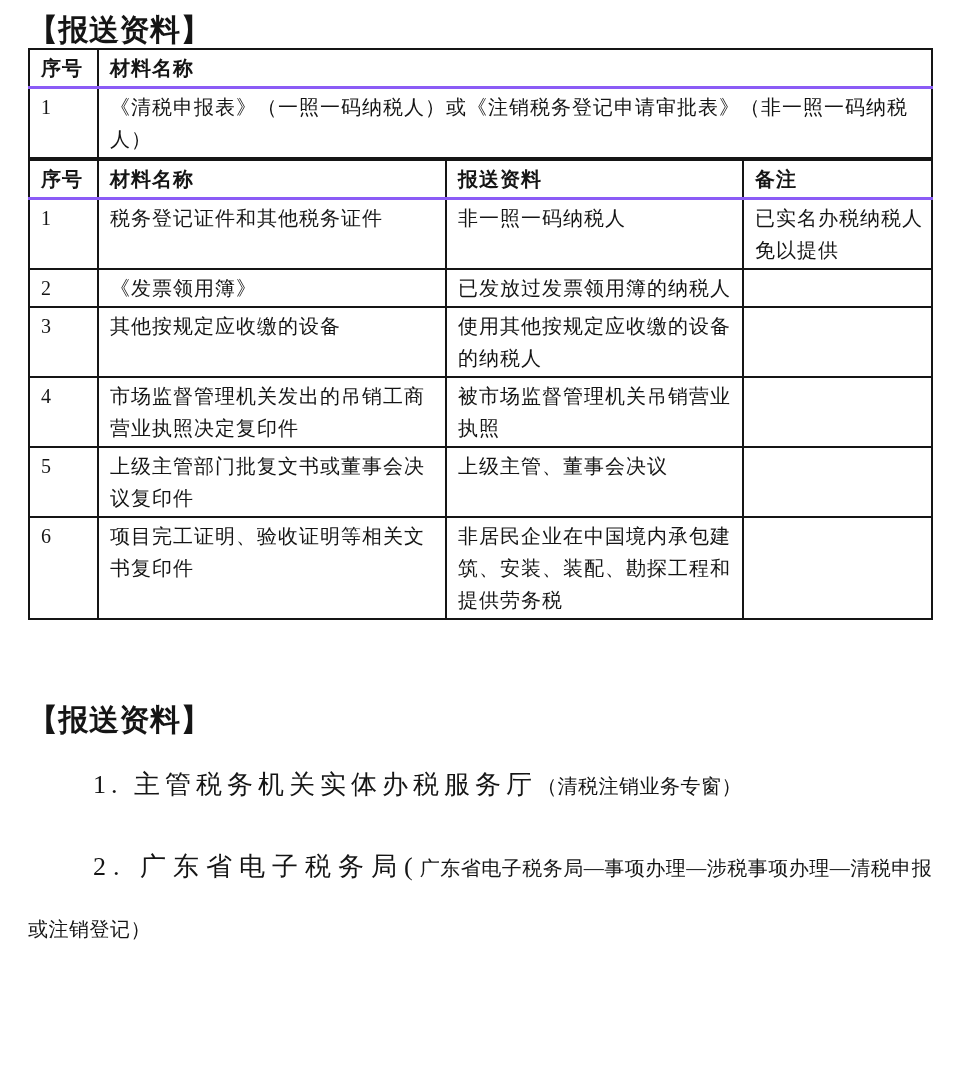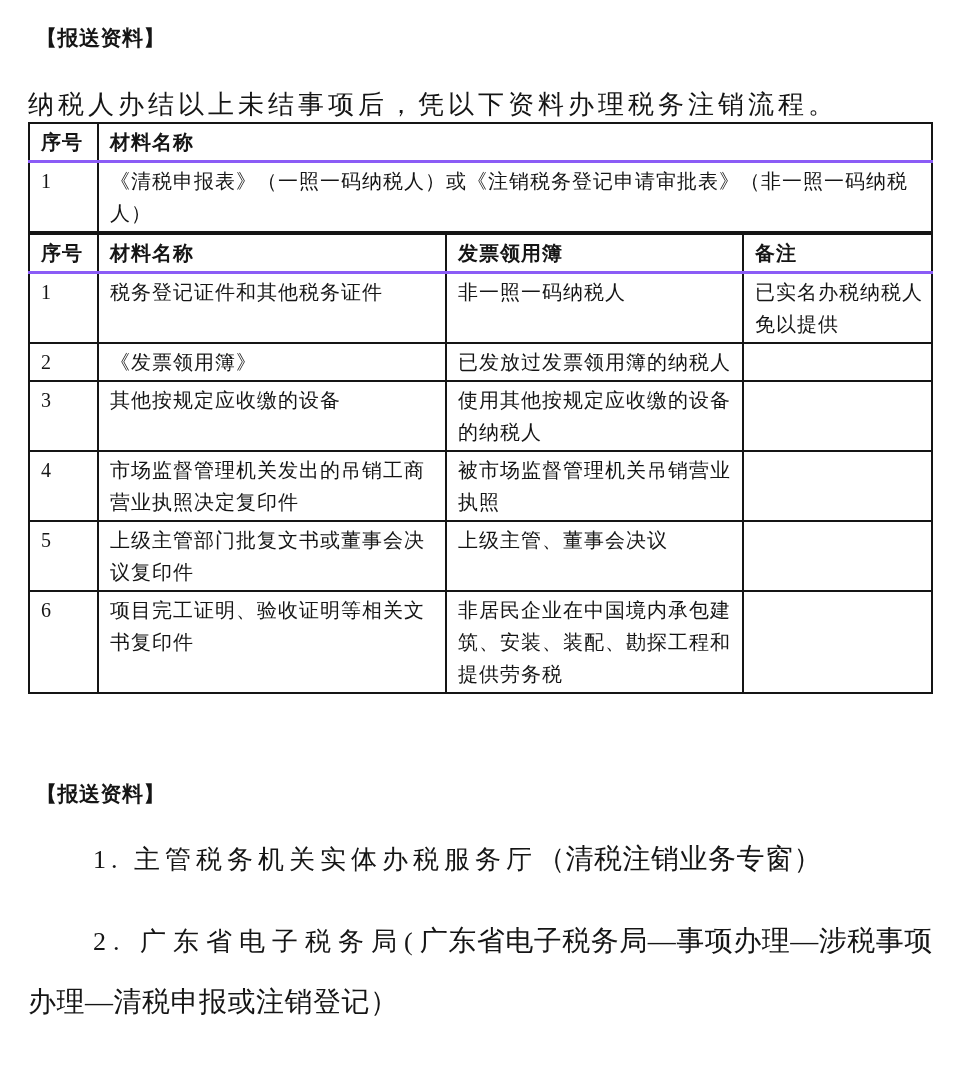--- a/index.html
+++ b/index.html
@@ -5,22 +5,22 @@
   html, body { margin: 0; padding: 0; background: #ffffff; }
   body {
     width: 960px; height: 1086px; overflow: hidden;
     color: #151515;
     font-family: "Liberation Serif", "DejaVu Serif", serif;
   }
   .page { padding: 12px 27px 0 28px; }
 
   .sec-title {
     font-family: "Liberation Sans", "DejaVu Sans", sans-serif;
-    font-weight: bold; font-size: 21px; line-height: 36px;
-    letter-spacing: 0.5px; margin: 8px;
+    font-weight: bold; font-size: 30px; line-height: 36px;
+    letter-spacing: 0.5px; margin: 0;
   }
   .sec-title.sec2 { margin-top: 82px; }
 
   .intro {
     font-size: 26px; line-height: 34px; letter-spacing: 4px;
     margin: 32px 0 0 0;
   }
 
   .tbl-label {
     font-family: "Liberation Sans", "DejaVu Sans", sans-serif;
@@ -46,30 +46,29 @@
   }
   .tbl td.c-note-cell { padding-right: 0; }
 
   .channel {
     font-size: 26px; margin: 0; text-indent: 65px;
   }
   .channel.first { margin-top: 28px; line-height: 38px; }
   .channel.second { margin-top: 32px; line-height: 60px; }
   .ch-main  { font-size: 26px; letter-spacing: 7px; }
   .channel.first .ch-main { letter-spacing: 5px; }
-  .ch-detail { font-size: 28px; letter-spacing: 0.5px; }
+  .ch-detail { font-size: 20px; letter-spacing: 0.5px; }
 </style>
 </head>
 <body>
 
 <div class="page">
 
   <h1 class="sec-title">【报送资料】</h1>
 
-  <p class="intro">纳税人办结以上未结事项后，凭以下资料办理税务注销流程。</p>
 
 
   <table class="tbl">
     <colgroup>
         <col style="width:69px">
         <col>
       </colgroup>
     <thead>
       <tr>
         <th>序号</th>
@@ -89,21 +88,21 @@
     <colgroup>
         <col style="width:69px">
         <col style="width:348px">
         <col style="width:297px">
         <col>
       </colgroup>
     <thead>
       <tr>
         <th>序号</th>
         <th>材料名称</th>
-        <th>发票领用簿</th>
+        <th>报送资料</th>
         <th>备注</th>
       </tr>
     </thead>
     <tbody>
       <tr>
         <td>1</td>
         <td>税务登记证件和其他税务证件</td>
         <td>非一照一码纳税人</td>
         <td class="c-note-cell">已实名办税纳税人免以提供</td>
       </tr>

